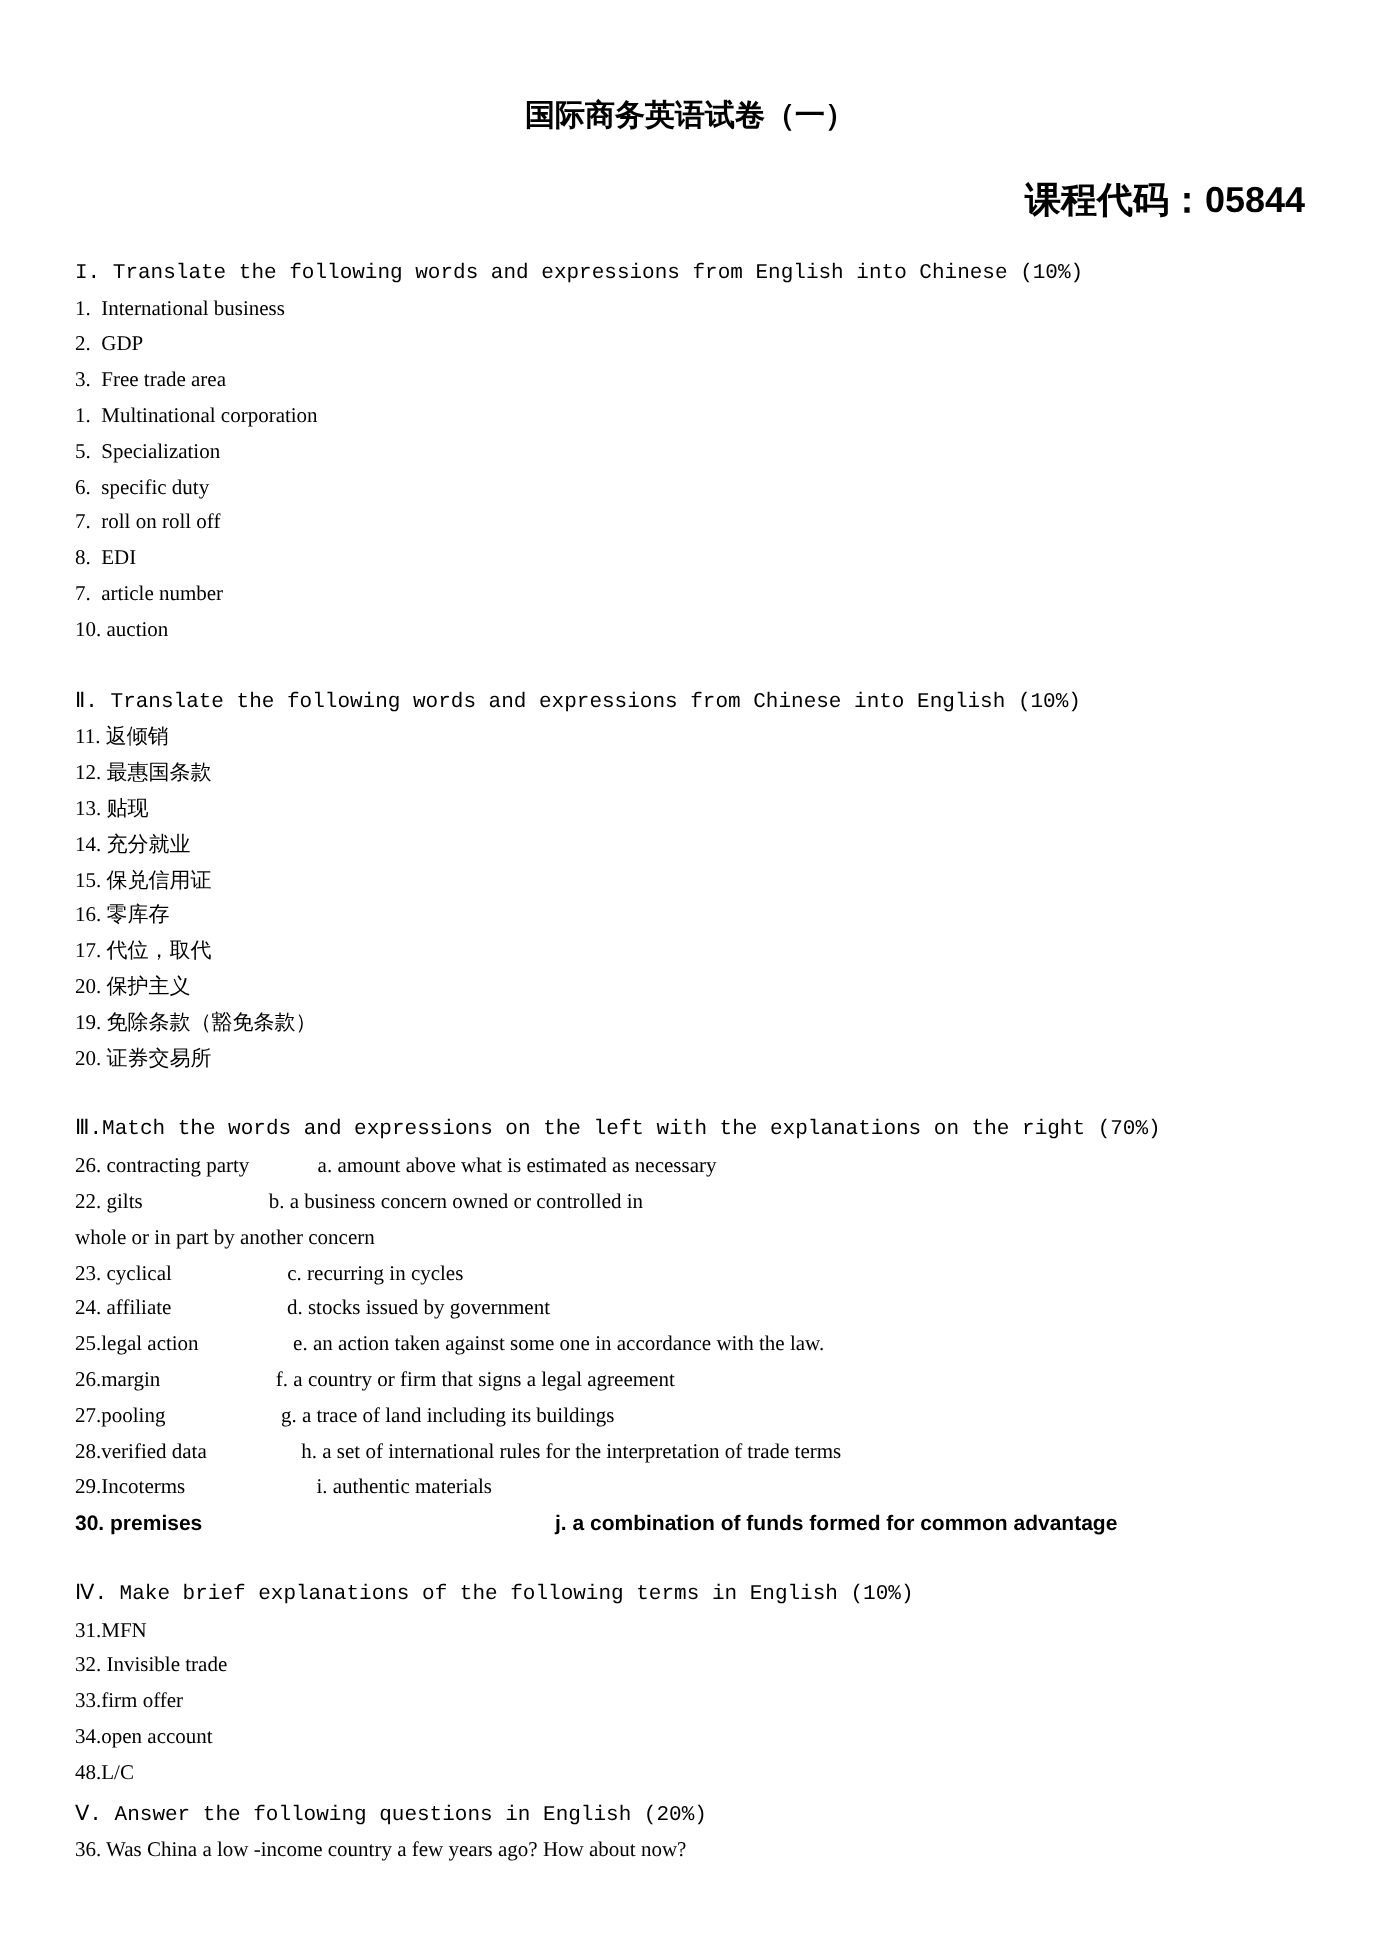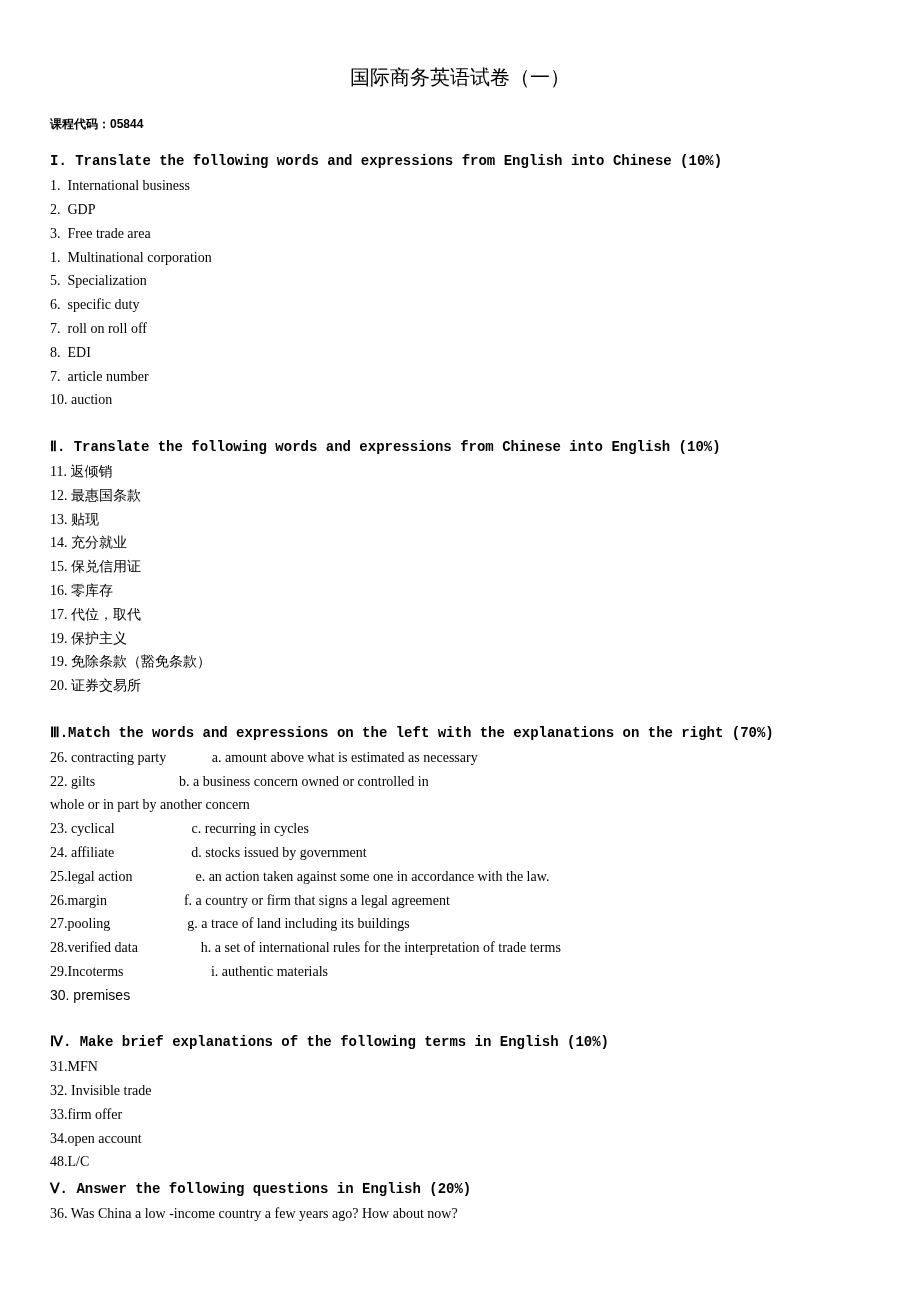--- a/index.html
+++ b/index.html
@@ -9,44 +9,44 @@
       color: #000;
       background: #fff;
       margin: 0;
       padding: 60px 50px;
       width: 920px;
       box-sizing: border-box;
     }
     .title {
       text-align: center;
       font-family: "SimHei", "SimSun", sans-serif;
-      font-weight: normal;
+      font-weight: bold;
       font-size: 20px;
       margin-bottom: 20px;
     }
     .subtitle {
-      text-align: left;
+      text-align: right;
       font-family: "SimHei", "SimSun", sans-serif;
       font-weight: bold;
-      font-size: 12px;
+      font-size: 24px;
       margin-bottom: 16px;
     }
     .section-head {
       font-family: "Courier New", "SimSun", monospace;
-      font-weight: bold;
+      font-weight: normal;
       margin-top: 4px;
     }
     .item {
       font-family: Liberation Serif, serif;
       white-space: pre;
     }
     .spacer { height: 20px; }
     .bold-row {
       font-family: Arial, "SimSun", sans-serif;
-      font-weight: normal;
+      font-weight: bold;
     }
   </style>
 </head>
 <body>
 
 <div class="title">国际商务英语试卷（一）</div>
 <div class="subtitle">课程代码：05844</div>
 
 <div class="section-head">I. Translate the following words and expressions from English into Chinese (10%)</div>
 <div class="item">1.  International business</div>
@@ -63,39 +63,40 @@
 <div class="spacer"></div>
 
 <div class="section-head">Ⅱ. Translate the following words and expressions from Chinese into English (10%)</div>
 <div class="item">11. 返倾销</div>
 <div class="item">12. 最惠国条款</div>
 <div class="item">13. 贴现</div>
 <div class="item">14. 充分就业</div>
 <div class="item">15. 保兑信用证</div>
 <div class="item">16. 零库存</div>
 <div class="item">17. 代位，取代</div>
-<div class="item">19. 保护主义</div>
+<div class="item">20. 保护主义</div>
 <div class="item">19. 免除条款（豁免条款）</div>
 <div class="item">20. 证券交易所</div>
 
 <div class="spacer"></div>
 
 <div class="section-head">Ⅲ.Match the words and expressions on the left with the explanations on the right  (70%)</div>
 <div class="item">26. contracting party             a. amount above what is estimated as necessary</div>
 <div class="item">22. gilts                        b. a business concern owned or controlled in</div>
 <div class="item">whole or in part by another concern</div>
 <div class="item">23. cyclical                      c. recurring in cycles</div>
 <div class="item">24. affiliate                      d. stocks issued by government</div>
 <div class="item">25.legal action                  e. an action taken against some one in accordance with the law.</div>
 <div class="item">26.margin                      f. a country or firm that signs a legal agreement</div>
 <div class="item">27.pooling                      g. a trace of land including its buildings</div>
 <div class="item">28.verified data                  h. a set of international rules for the interpretation of trade terms</div>
 <div class="item">29.Incoterms                         i. authentic materials</div>
 <div class="bold-row" style="display:flex;">
   <span style="flex:0 0 320px;">30. premises</span>
+  <span>j. a combination of funds formed for common advantage</span>
 </div>
 
 <div class="spacer"></div>
 
 <div class="section-head">Ⅳ. Make brief explanations of the following terms in English (10%)</div>
 <div class="item">31.MFN</div>
 <div class="item">32. Invisible trade</div>
 <div class="item">33.firm offer</div>
 <div class="item">34.open account</div>
 <div class="item">48.L/C</div>

